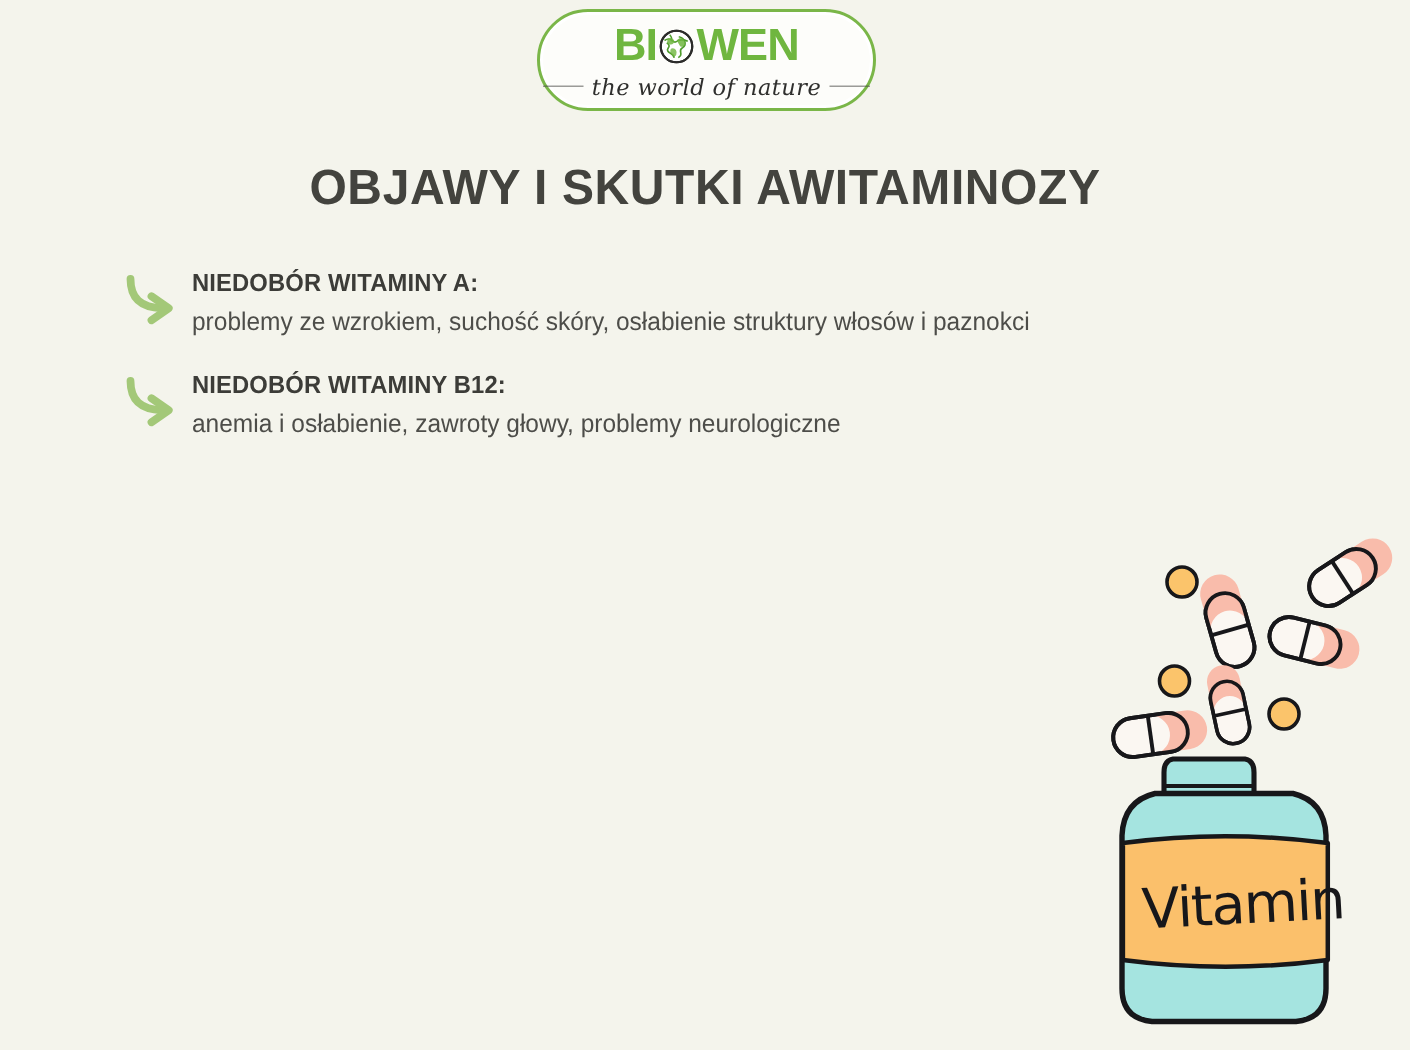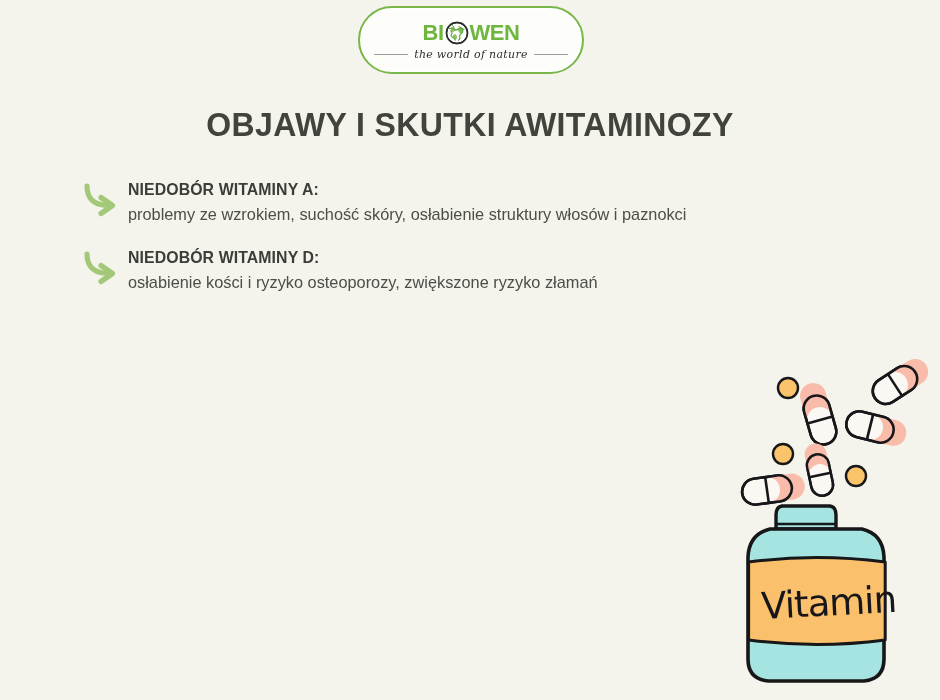--- a/index.html
+++ b/index.html
@@ -39,21 +39,21 @@
     align-items:center;
     justify-content:center;
     padding-top:2px;
   }
   .logo-word {
     display:flex;
     align-items:center;
     justify-content:flex-end;
     font-family:"Liberation Sans", sans-serif;
     font-weight:bold;
-    font-size:22px;
+    font-size:30px;
     letter-spacing:-0.5px;
     color:#6fb63f;
     line-height:1;
   }
   .logo-word .seg { display:inline-block; }
   .globe {
     display:inline-block;
     width:24px; height:24px;
     margin:0 1px;
     position:relative;
@@ -66,21 +66,21 @@
     gap:6px;
     margin-top:3px;
     width:100%;
   }
   .tag-rule {
     height:1px; width:34px; background:#4a4a47; opacity:.55;
   }
   .logo-tagline {
     font-family:"DejaVu Serif", serif;
     font-style:italic;
-    font-size:11px;
+    font-size:15px;
     color:#2f2f2d;
     letter-spacing:.3px;
     white-space:nowrap;
   }
 
   
   .title {
     position:absolute;
     left:0; top:106px;
     width:940px;
@@ -186,34 +186,34 @@
           <path d="M6 4 C6 17 13 23 27 23.5" stroke="#a3c878" stroke-width="5.2" fill="none" stroke-linecap="round"></path>
           <path d="M20 15.5 L31.5 23.5 L20 31.5" stroke="#a3c878" stroke-width="5.2" fill="none" stroke-linecap="round" stroke-linejoin="round"></path>
         </svg>
       </span>
       <div class="item-title">NIEDOBÓR WITAMINY A:</div>
       <div class="item-desc">
         <span class="line">problemy ze wzrokiem, suchość skóry, osłabienie struktury włosów i paznokci</span>
       </div>
     </div>
 
-
-
     <div class="item">
       <span class="arrow">
         <svg viewBox="0 0 42 38" width="42" height="38" aria-hidden="true">
           <path d="M6 4 C6 17 13 23 27 23.5" stroke="#a3c878" stroke-width="5.2" fill="none" stroke-linecap="round"></path>
           <path d="M20 15.5 L31.5 23.5 L20 31.5" stroke="#a3c878" stroke-width="5.2" fill="none" stroke-linecap="round" stroke-linejoin="round"></path>
         </svg>
       </span>
-      <div class="item-title">NIEDOBÓR WITAMINY D:</div>
+      <div class="item-title">NIEDOBÓR WITAMINY B12:</div>
       <div class="item-desc">
-        <span class="line">osłabienie kości i ryzyko osteoporozy, zwiększone ryzyko złamań</span>
+        <span class="line">anemia i osłabienie, zawroty głowy, problemy neurologiczne</span>
       </div>
     </div>
+
+
 
 
   </div>
 
   <div class="illustration">
     <svg viewBox="0 0 200 345" width="200" height="345" aria-hidden="true">
 
       <g>
 
         <circle cx="48" cy="33" r="10" fill="#fbc46b" stroke="#17171a" stroke-width="2.4"></circle>

